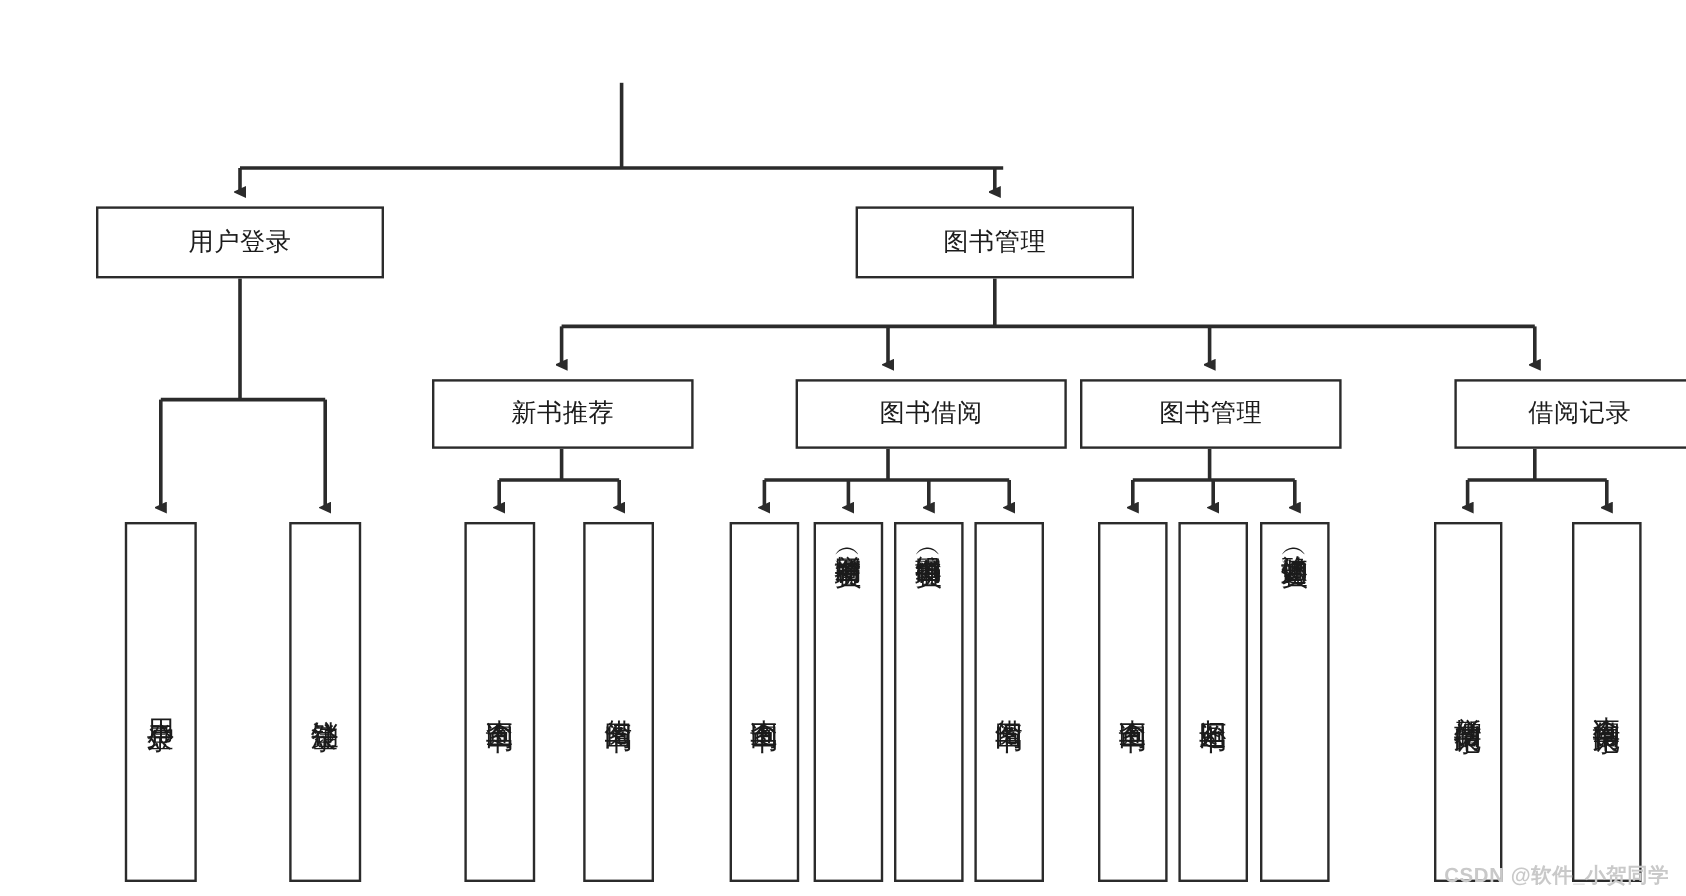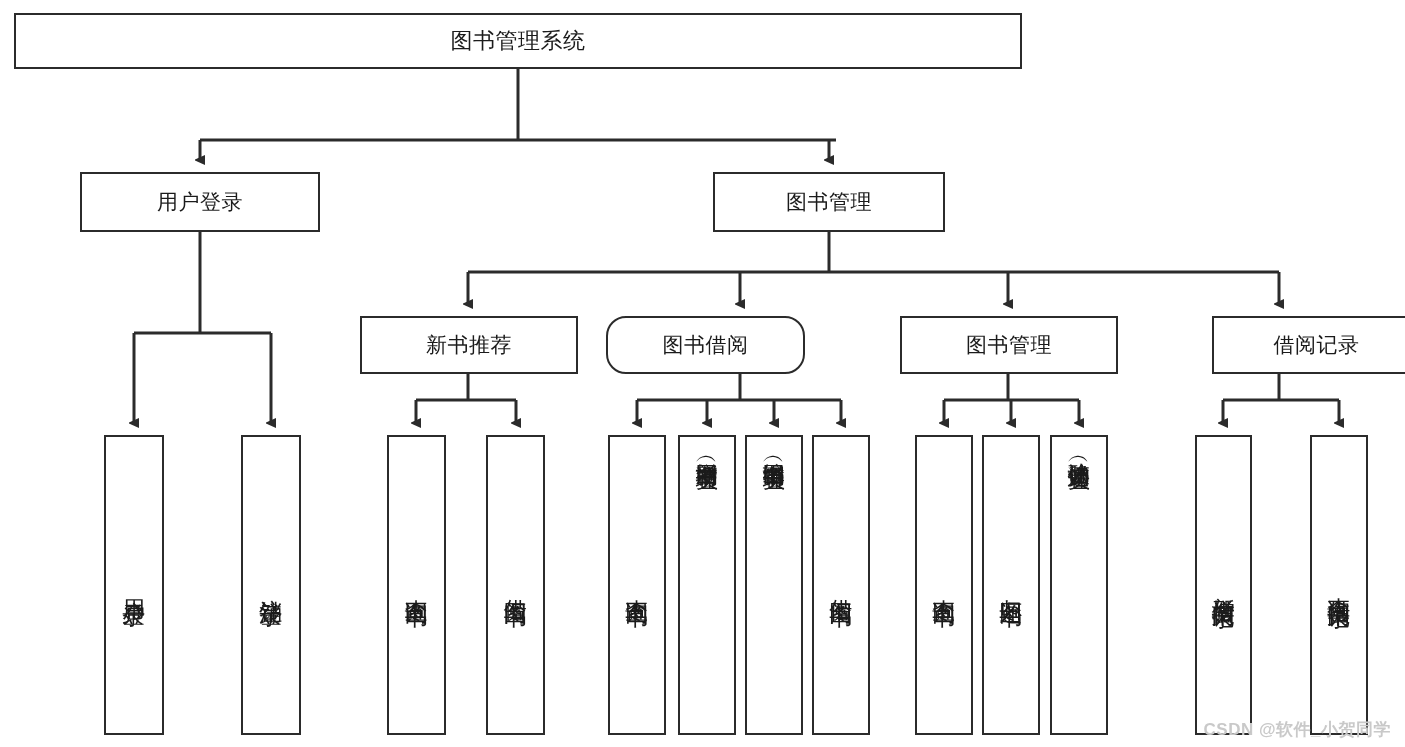--- a/index.html
+++ b/index.html
@@ -128,35 +128,32 @@
       <path d="M1011,400 L1011,423" marker-end="url(#arrow)"></path>
       <path d="M1079,400 L1079,423" marker-end="url(#arrow)"></path>
 
       <path d="M1279,374 L1279,400"></path>
       <path d="M1223,400 L1339,400"></path>
       <path d="M1223,400 L1223,423" marker-end="url(#arrow)"></path>
       <path d="M1339,400 L1339,423" marker-end="url(#arrow)"></path>
     </g>
   </svg>
 
-  <div class="node horiz root" style="left:14px; top:13px; width:1008px; height:56px;">
-    <span class="lbl">图书管理系统</span>
-  </div>
 
   <div class="node horiz" style="left:80px; top:172px; width:240px; height:60px;">
     <span class="lbl">用户登录</span>
   </div>
   <div class="node horiz" style="left:360px; top:316px; width:218px; height:58px;">
     <span class="lbl">新书推荐</span>
   </div>
 
   <div class="node horiz" style="left:713px; top:172px; width:232px; height:60px;">
     <span class="lbl">图书管理</span>
   </div>
-  <div class="node horiz" style="left:606px; top:316px; width:199px; height:58px;border-radius:20px;">
+  <div class="node horiz" style="left:663px; top:316px; width:226px; height:58px;">
     <span class="lbl">图书借阅</span>
   </div>
   <div class="node horiz" style="left:900px; top:316px; width:218px; height:58px;">
     <span class="lbl">图书管理</span>
   </div>
   <div class="node horiz" style="left:1212px; top:316px; width:209px; height:58px;">
     <span class="lbl">借阅记录</span>
   </div>
 
   <div class="node leaf centered" style="left:104px; top:435px; width:60px; height:300px;">

